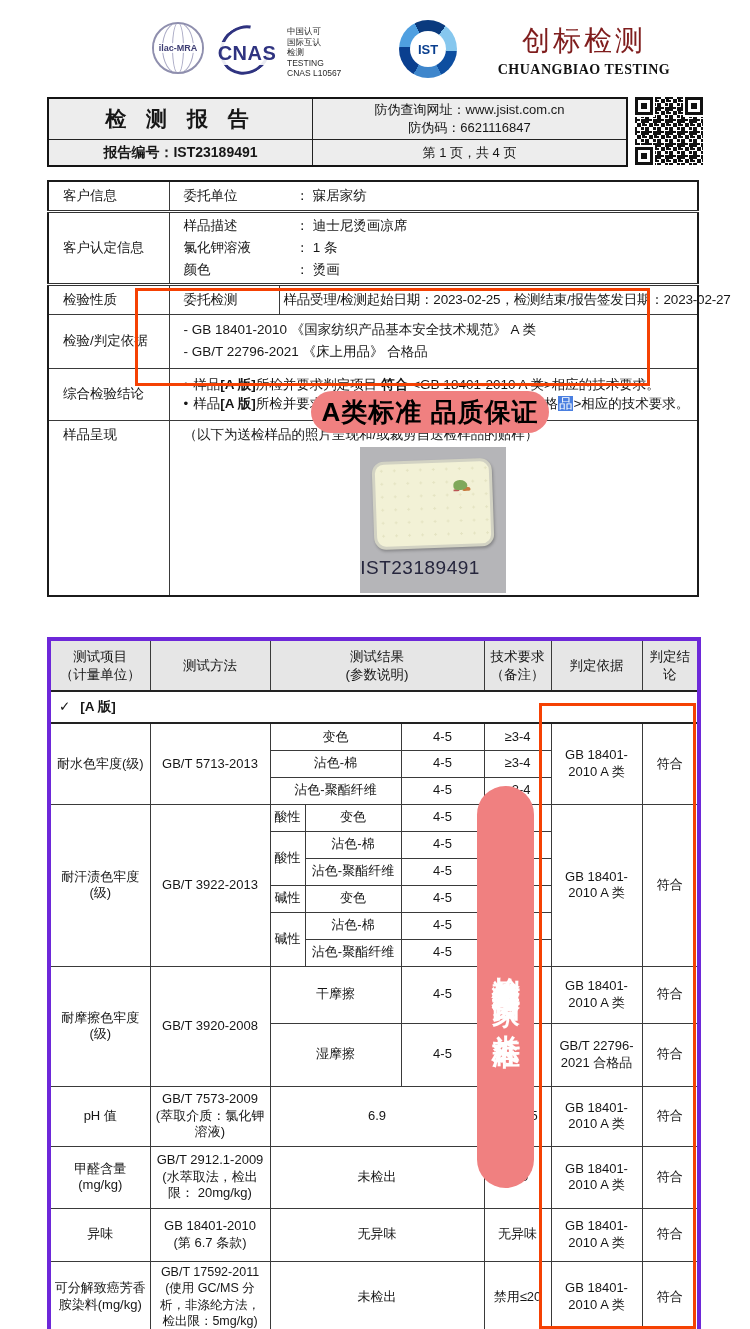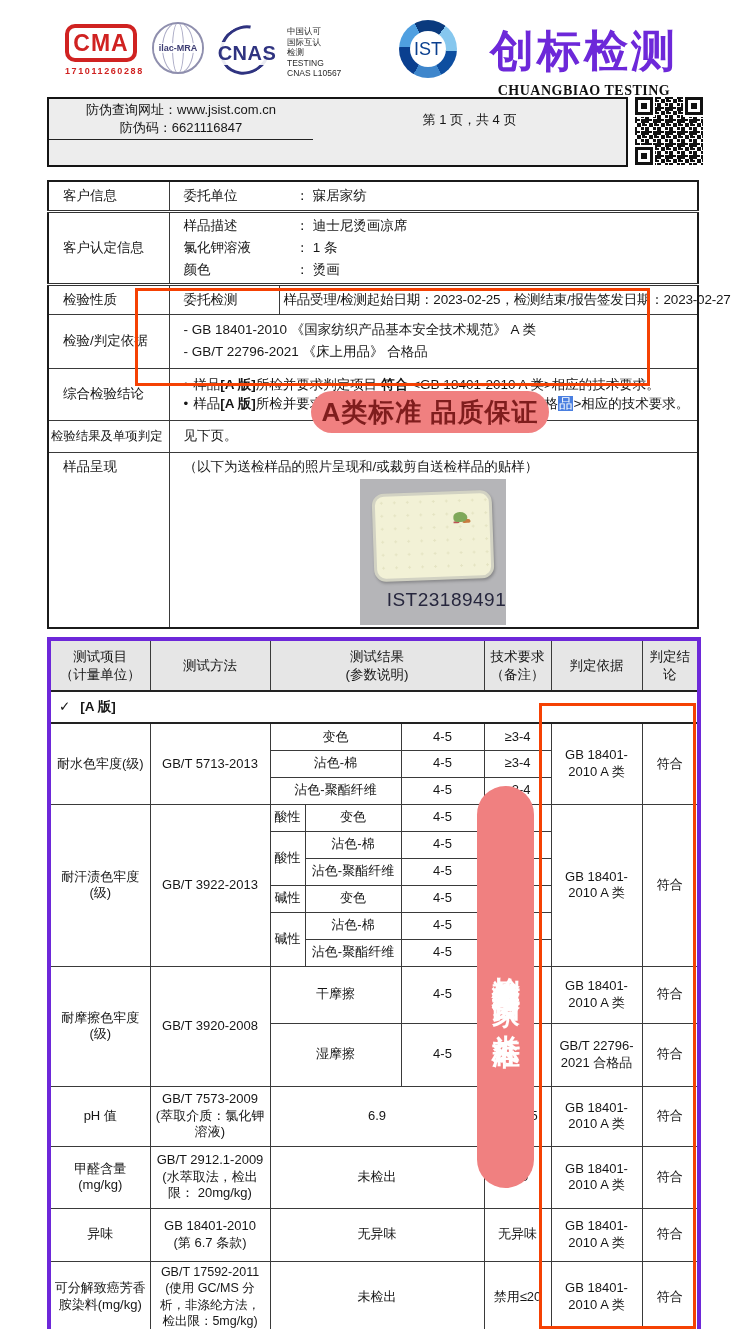--- a/index.html
+++ b/index.html
@@ -24,23 +24,23 @@
   .cnas { position:absolute; left:168px; top:16px; width:64px; height:46px; }
   .cnas-swirl { position:absolute; left:4px; top:-2px; width:52px; height:48px; border:3px solid #2f3380;
                 border-radius:50%; border-right-color:transparent; transform:rotate(-35deg); }
   .cnas-text { position:absolute; left:0; top:14px; width:64px; text-align:center; background:rgba(255,255,255,.9);
                color:#2f3380; font-weight:bold; font-size:20px; letter-spacing:.5px; }
   .accred { position:absolute; left:240px; top:14px; font-size:8.5px; line-height:10.5px; color:#2a2a2a; }
   .ist-logo { position:absolute; left:352px; top:8px; width:58px; height:58px; border-radius:50%;
           background:conic-gradient(from 210deg,#0a3f8f 0 18%,#4f9fe0 18% 34%,#0a3a7e 34% 52%,#86c7ee 52% 68%,#0d4ea0 68% 84%,#3e86cc 84% 100%); 
           display:flex; align-items:center; justify-content:center; }
   .ist-inner { width:36px; height:36px; border-radius:50%; background:#fff; display:flex; align-items:center;
-               justify-content:center; font-weight:normal; font-size:18px; color:#0a3f8f; }
+               justify-content:center; font-weight:bold; font-size:13px; color:#0a3f8f; }
   .brand { position:absolute; left:432px; top:10px; width:210px; text-align:center; }
-  .brand-cn { font-size:44px; font-weight:700; color:#6d28d9; letter-spacing:3px; white-space:nowrap; }
+  .brand-cn { font-size:28px; font-weight:400; color:#7f1d1d; letter-spacing:3px; white-space:nowrap; }
   .brand-en { margin-top:2px; font-size:14px; font-weight:bold; color:#111;
               font-family:"Liberation Serif","DejaVu Serif",serif; letter-spacing:.5px; white-space:nowrap; }
 
   
   .report-bar { position:absolute; left:47px; top:97px; width:581px; height:70px;
                 border:2.5px solid #141414; display:grid;
                 grid-template-columns:264px 1fr; grid-template-rows:41px 1fr; background:#ededed; }
   .rb-cell { display:flex; flex-direction:column; align-items:center; justify-content:center; }
   .rb-title { border-right:1.5px solid #222; border-bottom:1.5px solid #222;
               font-size:21px; font-weight:bold; letter-spacing:7px; }
@@ -65,55 +65,51 @@
   .hl { background:#4a7fe0; color:#fff; padding:0 1px; }
   .sample-cell { vertical-align:top !important; padding-top:5px !important; }
   .caption { font-size:13.5px; line-height:18px; }
   .photo { width:146px; height:146px; background:#b5b5b8; margin:3px auto 0; position:relative; }
   .mat { position:absolute; left:13px; top:13px; width:120px; height:88px; border-radius:12px;
          background:#f2f1d6; border:3px solid #d2d2c3; transform:rotate(-2deg);
          background-image:radial-gradient(#e5e4c3 14%, rgba(0,0,0,0) 15%); background-size:13px 13px;
          box-shadow:1px 2px 3px rgba(0,0,0,.25); }
   .motif { position:absolute; right:22px; top:18px; width:14px; height:10px; background:#7fa85a;
            border-radius:50% 60% 50% 40%; box-shadow:6px 4px 0 -3px #c77b3f, -4px 5px 0 -4px #b55; }
-  .photo-label { position:absolute; left:0; right:0; top:110px; text-align:right;
+  .photo-label { position:absolute; left:0; right:0; top:110px; text-align:left;
                  font-size:19px; color:#26263d; letter-spacing:.5px; }
 
   
   .results { position:absolute; left:47px; top:637px; width:650px; border:4px solid #6d28d9; }
   .results td { border:1.2px solid #3a3a3a; font-size:13px; text-align:center; vertical-align:middle;
                 padding:1px 3px; line-height:16.5px; }
   .results td.head { background:#e6e6e6; font-size:13.5px; line-height:18px; }
   .results .section-row td { border-top:2px solid #222; border-bottom:2px solid #222; text-align:left;
                              padding-left:8px; font-weight:bold; font-size:13.5px; }
   .results .section-row .chk { margin-right:10px; font-weight:bold; }
   .results td.method { padding:1px 5px; }
 
   
   .red-rect { position:absolute; border:3px solid #f54103; pointer-events:none; }
   .rect-basis { left:135px; top:288px; width:515px; height:98px; }
   .rect-verdict { left:539px; top:703px; width:157px; height:626px; }
   .badge { position:absolute; left:311px; top:391px; width:238px; height:42px; border-radius:21px;
-           background:#f08080; color:#7f1d1d; font-size:26px; font-weight:bold; text-align:center;
+           background:#f08080; color:#000000; font-size:26px; font-weight:bold; text-align:center;
            line-height:42px; letter-spacing:1px; }
   .watermark { position:absolute; left:477px; top:786px; width:57px; height:402px; border-radius:29px;
                background:#f08080; color:#fff; display:flex; align-items:center; justify-content:center;
                writing-mode:vertical-rl; text-orientation:upright; font-size:28px; font-weight:bold;
                letter-spacing:3px; }
 </style>
 </head>
 <body>
 
 <div class="page">
 
   <div class="logos">
-    <div class="cma">
-      <div class="cma-box">CMA</div>
-      <div class="cma-num">171011260288</div>
-    </div>
     <div class="ilac">
       <div class="ilac-label">ilac-MRA</div>
     </div>
     <div class="cnas">
       <div class="cnas-swirl"></div>
       <div class="cnas-text">CNAS</div>
     </div>
     <div class="accred">
       <div>中国认可</div>
       <div>国际互认</div>
@@ -124,24 +120,26 @@
     <div class="ist-logo">
       <div class="ist-inner">IST</div>
     </div>
     <div class="brand">
       <div class="brand-cn">创标检测</div>
       <div class="brand-en">CHUANGBIAO TESTING</div>
     </div>
   </div>
 
   <div class="report-bar">
+    <div class="rb-cell rb-title">检 测 报 告</div>
     <div class="rb-cell rb-antifake">
       <div>防伪查询网址：www.jsist.com.cn</div>
       <div>防伪码：6621116847</div>
     </div>
+    <div class="rb-cell rb-no">报告编号：IST23189491</div>
     <div class="rb-cell rb-page">第 1 页，共 4 页</div>
   </div>
 
   <div class="qr">
     <svg width="72" height="72" viewBox="0 0 72 72">
       <defs>
         <pattern id="qp" width="12" height="12" patternUnits="userSpaceOnUse">
           <rect x="0" y="0" width="4" height="4" fill="#111"></rect>
             <rect x="8" y="0" width="4" height="4" fill="#111"></rect>
           <rect x="4" y="4" width="4" height="4" fill="#111"></rect>
@@ -218,24 +216,20 @@
       <td class="lab">综合检验结论</td>
       <td colspan="2">
         <div class="cline">
           <span class="bullet">•</span><span>样品</span><b>[A 版]</b><span>所检并要求判定项目</span><b class="ok">符合</b><span>&lt;GB 18401-2010 A 类&gt;相应的技术要求。</span>
         </div>
         <div class="cline">
           <span class="bullet">•</span><span>样品</span><b>[A 版]</b><span>所检并要求判定项目</span><b class="ok">符合</b><span>&lt;GB/T 22796-2021 合格</span><span class="hl">品</span><span>&gt;相应的技术要求。</span>
         </div>
       </td>
     </tr>
-    <tr style="height:32px">
-      <td class="lab" style="font-size:12.4px; padding:2px 2px;">检验结果及单项判定</td>
-      <td colspan="2">见下页。</td>
-    </tr>
     <tr style="height:174px">
       <td class="lab sample-cell">样品呈现</td>
       <td colspan="2" class="sample-cell">
         <div class="caption">（以下为送检样品的照片呈现和/或裁剪自送检样品的贴样）</div>
         <div class="photo">
           <div class="mat">
             <span class="motif"></span>
           </div>
           <div class="photo-label">IST23189491</div>
         </div>

